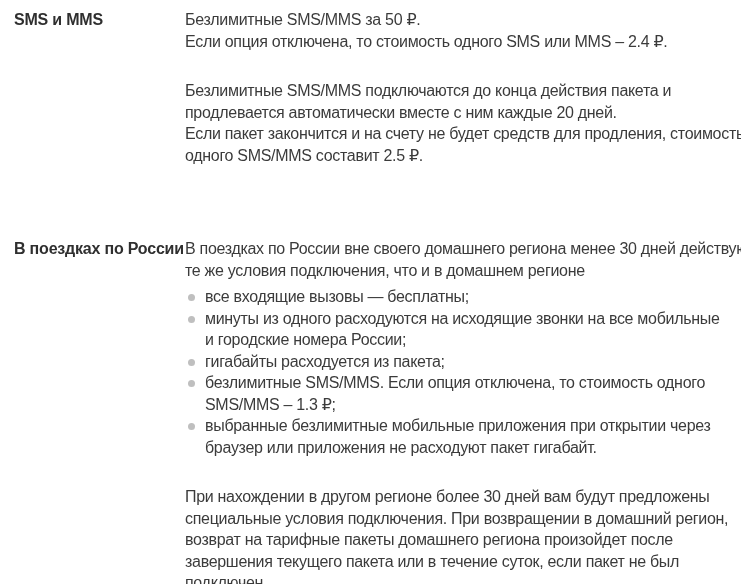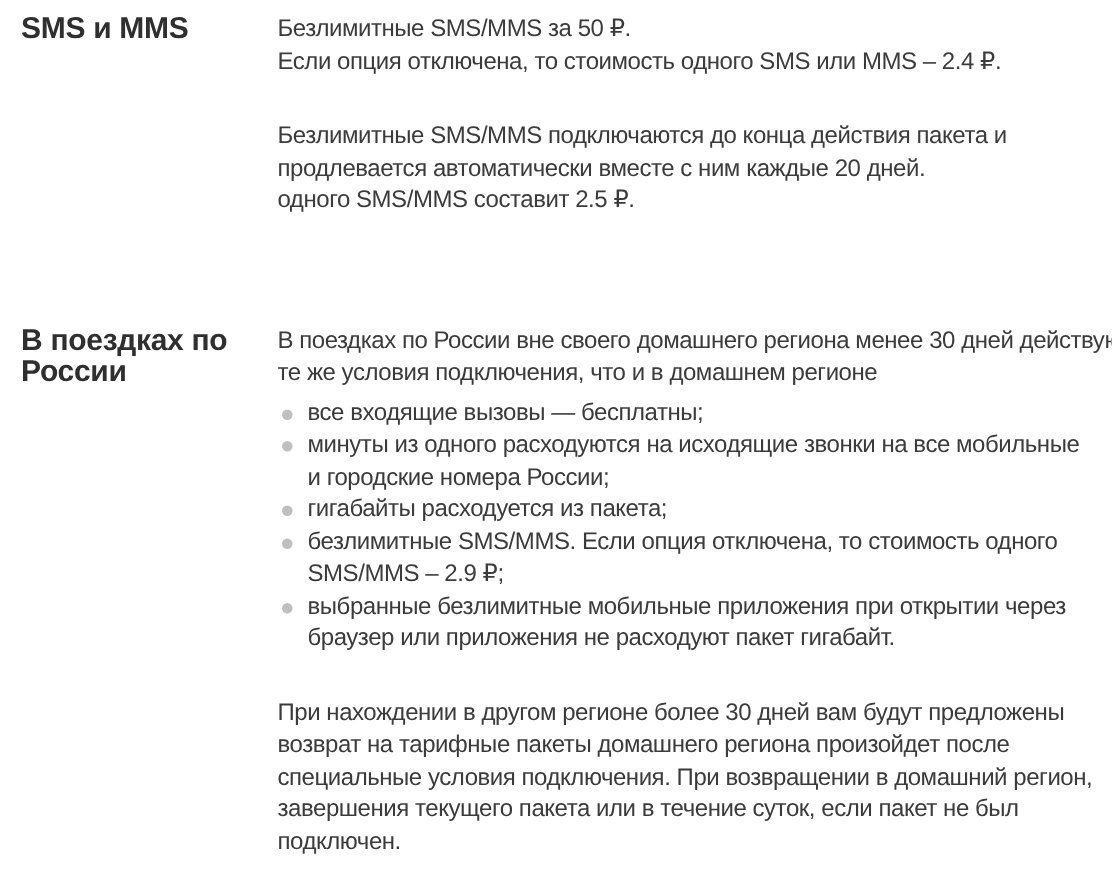--- a/index.html
+++ b/index.html
@@ -25,21 +25,21 @@
     display: flex;
     align-items: flex-start;
   }
   .row + .row {
     margin-top: 72px;
   }
   .row-title {
     width: 171px;
     flex-shrink: 0;
     font-weight: bold;
-    font-size: 20px;
+    font-size: 16px;
     color: #2f2f2f;
     letter-spacing: -0.2px;
   }
   .row-content {
     flex: 1;
     min-width: 0;
   }
   .para {
     margin: 0;
   }
@@ -77,20 +77,21 @@
   <div class="row">
     <div class="row-title">SMS и MMS</div>
     <div class="row-content">
       <div class="para">
         <div class="line">Безлимитные SMS/MMS за 50 ₽.</div>
         <div class="line">Если опция отключена, то стоимость одного SMS или MMS – 2.4 ₽.</div>
       </div>
       <div class="para">
         <div class="line">Безлимитные SMS/MMS подключаются до конца действия пакета и</div>
         <div class="line">продлевается автоматически вместе с ним каждые 20 дней.</div>
+        <div class="line">Если пакет закончится и на счету не будет средств для продления, стоимость</div>
         <div class="line">одного SMS/MMS составит 2.5 ₽.</div>
       </div>
     </div>
   </div>
 
   <div class="row">
     <div class="row-title">В поездках по России</div>
     <div class="row-content">
       <div class="para">
         <div class="line">В поездках по России вне своего домашнего региона менее 30 дней действуют</div>
@@ -114,35 +115,35 @@
         <div class="list-item">
           <span class="bullet-dot"></span>
           <div class="item-text">
             <div class="line">гигабайты расходуется из пакета;</div>
           </div>
         </div>
         <div class="list-item">
           <span class="bullet-dot"></span>
           <div class="item-text">
             <div class="line">безлимитные SMS/MMS. Если опция отключена, то стоимость одного</div>
-            <div class="line">SMS/MMS – 2.9 ₽;</div>
+            <div class="line">SMS/MMS – 1.3 ₽;</div>
           </div>
         </div>
         <div class="list-item">
           <span class="bullet-dot"></span>
           <div class="item-text">
             <div class="line">выбранные безлимитные мобильные приложения при открытии через</div>
             <div class="line">браузер или приложения не расходуют пакет гигабайт.</div>
           </div>
         </div>
       </div>
 
       <div class="para">
         <div class="line">При нахождении в другом регионе более 30 дней вам будут предложены</div>
+        <div class="line">специальные условия подключения. При возвращении в домашний регион,</div>
         <div class="line">возврат на тарифные пакеты домашнего региона произойдет после</div>
-        <div class="line">специальные условия подключения. При возвращении в домашний регион,</div>
         <div class="line">завершения текущего пакета или в течение суток, если пакет не был</div>
         <div class="line">подключен.</div>
       </div>
     </div>
   </div>
 
 </div>
 
 </body></html>

